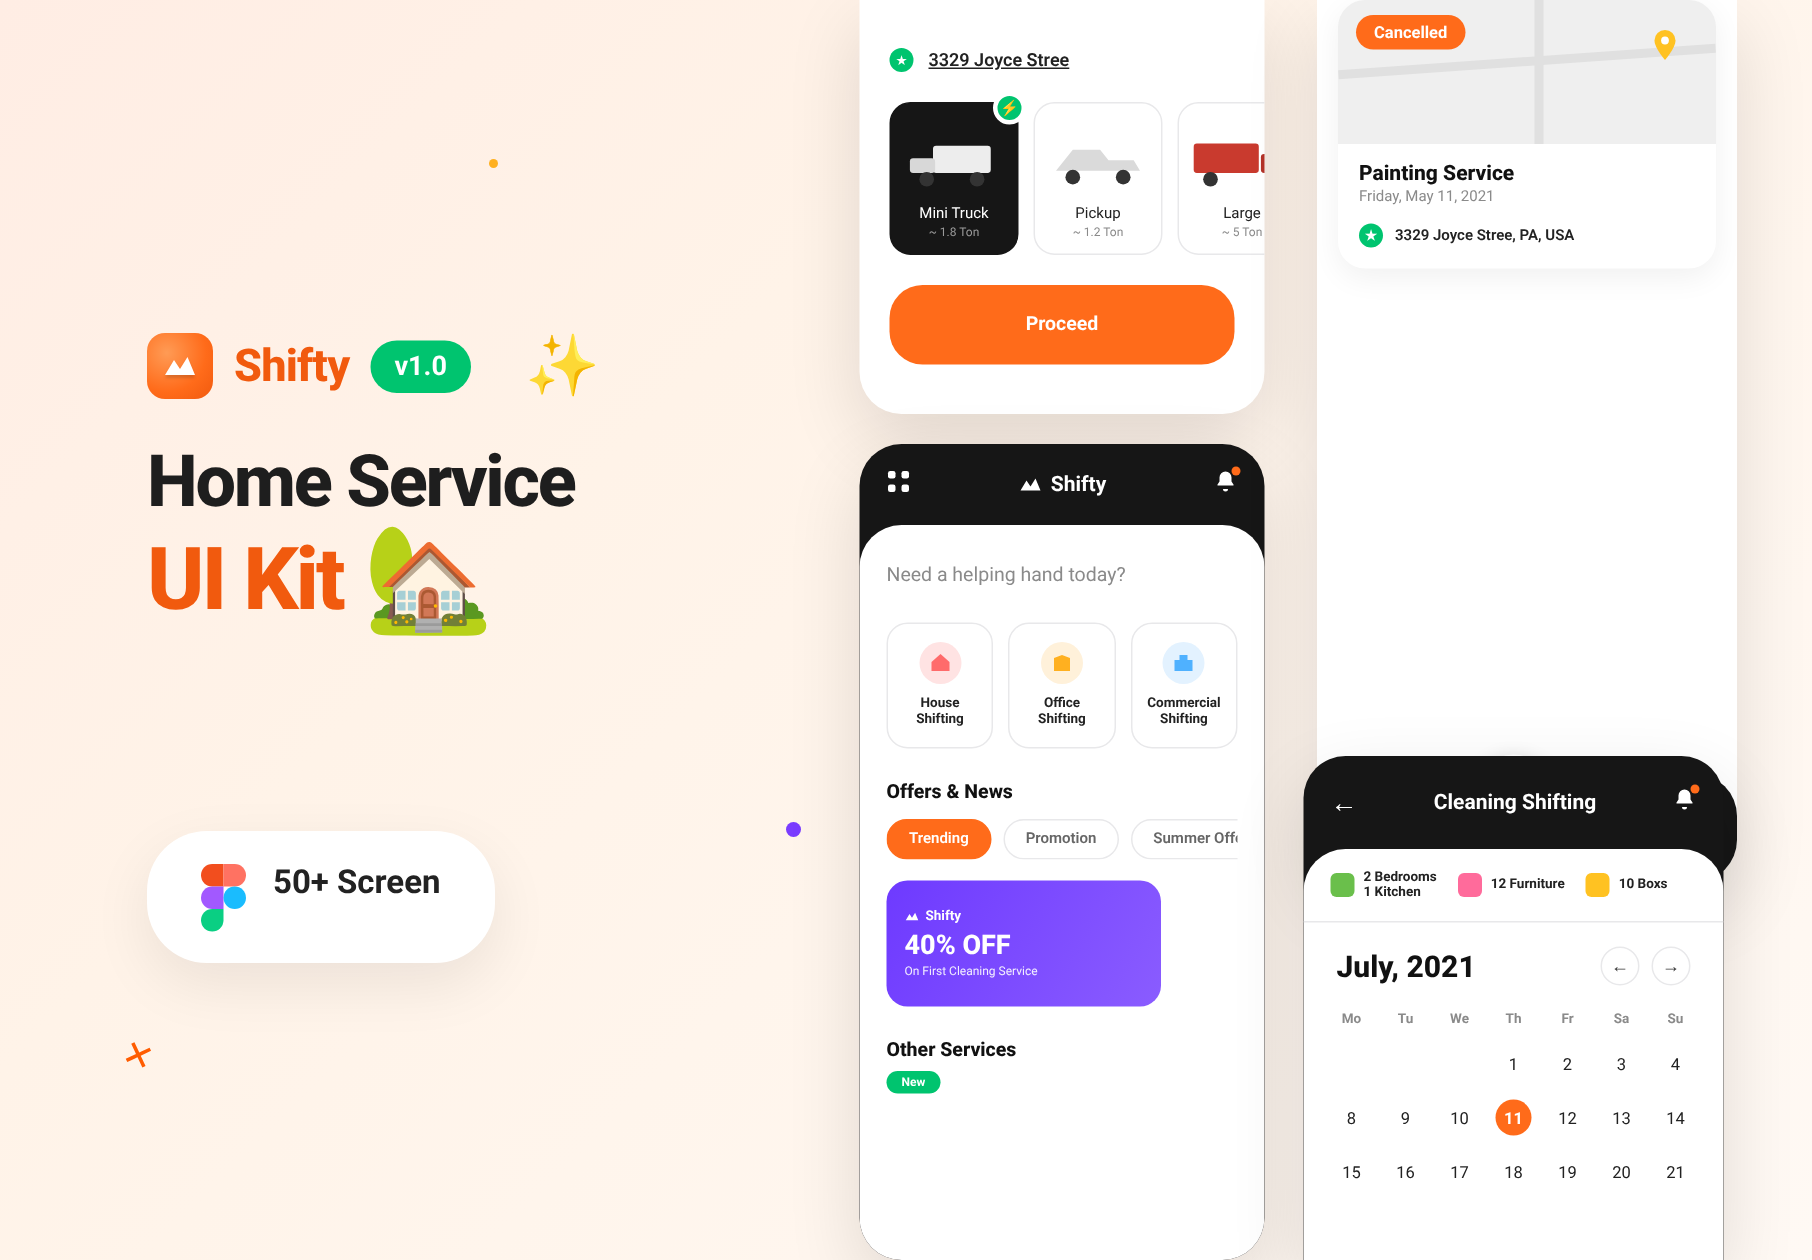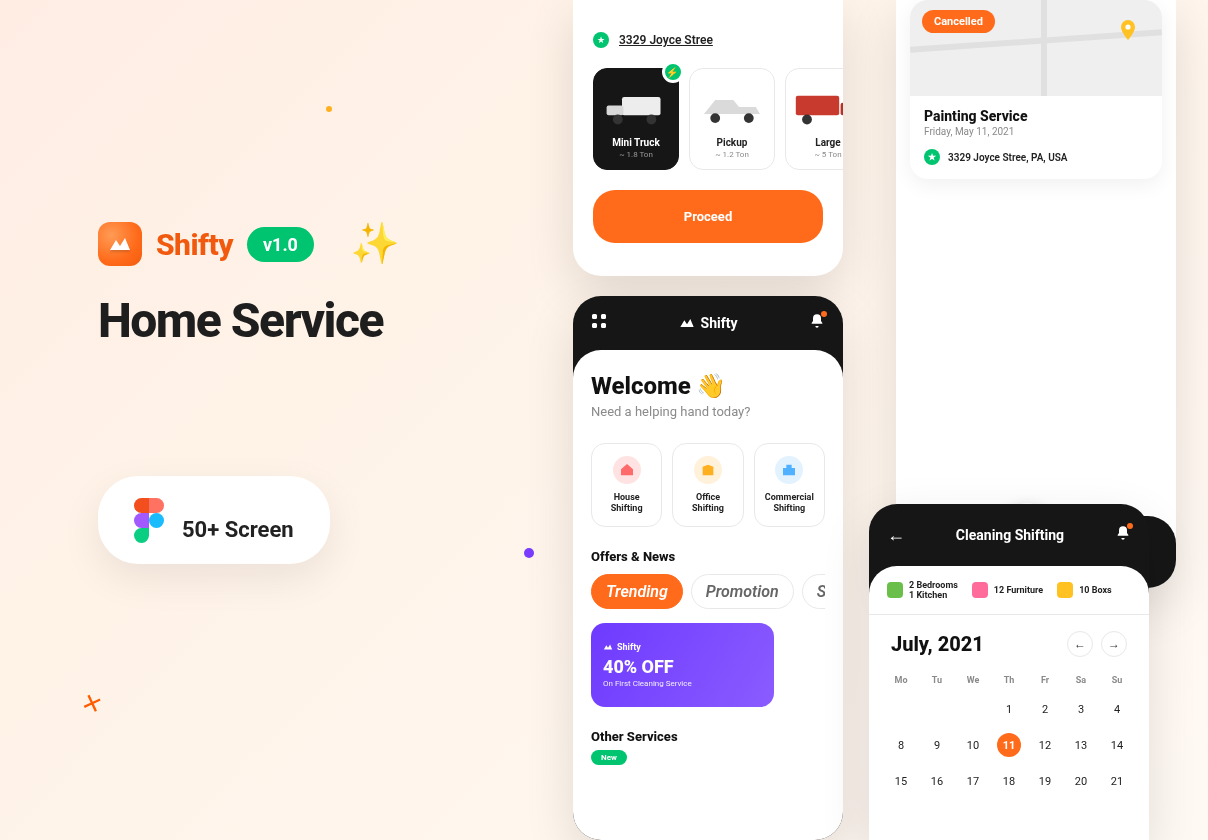--- a/index.html
+++ b/index.html
@@ -24,67 +24,67 @@
   .brand{display:flex;align-items:center;gap:14px;}
   .brand-logo{width:44px;height:44px;border-radius:12px;background:radial-gradient(circle at 30% 30%,#FF9B55,#FF6B1A 60%,#F15A0E);display:flex;align-items:center;justify-content:center;}
   .brand-logo svg{filter:drop-shadow(0 2px 1px rgba(0,0,0,.15));}
   .brand-name{font-size:30px;font-weight:800;color:var(--orange-dark);letter-spacing:-.5px;}
   .badge-version{background:var(--green);color:#fff;font-weight:700;font-size:18px;padding:7px 16px;border-radius:22px;}
   .sparkles{margin-left:22px;font-size:40px;line-height:1;}
   .headline{margin-top:30px;}
   .headline .l1{font-size:48px;font-weight:800;color:#1E1E1E;letter-spacing:-1.5px;line-height:1.05;}
   .headline .l2{font-size:58px;font-weight:800;color:var(--orange-dark);letter-spacing:-2px;line-height:1.05;margin-top:4px;display:flex;align-items:center;gap:14px;}
   .house-emoji{font-size:70px;}
-  .pill{margin-top:130px;background:#fff;border-radius:40px;box-shadow:0 14px 40px rgba(0,0,0,.08);padding:22px 36px;display:inline-flex;align-items:flex-end;gap:18px;}
+  .pill{margin-top:130px;background:#fff;border-radius:40px;box-shadow:0 14px 40px rgba(0,0,0,.08);padding:22px 36px;display:inline-flex;align-items:flex-start;gap:18px;}
   .pill .figma-logo{width:30px;height:44px;position:relative;}
   .figma-logo span{position:absolute;width:15px;height:15px;}
   .pill-text{font-size:22px;font-weight:700;color:#222;}
   
   .phone{position:absolute;background:#fff;border-radius:28px;box-shadow:0 18px 50px rgba(0,0,0,.12);overflow:hidden;}
   
   .phA{left:573px;top:0;width:270px;height:276px;border-top-left-radius:0;border-top-right-radius:0;}
   .phA-inner{padding:8px 20px 20px;}
   .addr{display:flex;align-items:center;gap:10px;margin:24px 0 20px;}
   .addr-pin{width:16px;height:16px;border-radius:50%;background:var(--green);display:flex;align-items:center;justify-content:center;color:#fff;font-size:9px;}
   .addr-text{font-size:12px;color:#222;font-weight:600;text-decoration:underline;}
   .veh-row{display:flex;gap:10px;margin-bottom:20px;}
   .veh{flex:0 0 86px;height:102px;border:1px solid var(--lightgray);border-radius:14px;display:flex;flex-direction:column;align-items:center;justify-content:flex-end;padding:10px 6px 10px;position:relative;}
   .veh.active{background:var(--dark);border-color:var(--dark);}
-  .veh .label{font-size:10px;font-weight:700;color:#222;}
+  .veh .label{font-size:10px;font-weight:400;color:#222;}
   .veh .sub{font-size:8px;color:var(--gray);margin-top:2px;}
   .veh.active .label{color:#fff;}
   .veh.active .sub{color:#9A9A9A;}
   .veh-img{height:40px;width:70px;margin-bottom:8px;}
   .eco-badge{position:absolute;top:-8px;right:-6px;width:22px;height:22px;border-radius:50%;background:var(--green);border:3px solid #fff;display:flex;align-items:center;justify-content:center;color:#fff;font-size:10px;}
   .proceed{width:100%;height:53px;border:none;border-radius:22px;background:var(--orange);color:#fff;font-weight:700;font-size:13px;}
   
   .phB{left:573px;top:296px;width:270px;height:544px;background:var(--dark);}
   .phB-top{height:54px;padding:0 18px;display:flex;align-items:center;justify-content:space-between;}
   .phB-logo{display:flex;align-items:center;gap:6px;color:#fff;font-weight:700;font-size:14px;}
   .phB-body{background:#fff;border-radius:28px 28px 0 0;height:calc(100% - 54px);padding:22px 18px;}
   .welcome{font-size:24px;font-weight:800;color:#111;}
   .welcome-sub{font-size:13px;color:var(--gray);margin-top:4px;}
   .svc-row{display:flex;gap:10px;margin-top:24px;justify-content:center;}
   .svc{flex:1;border:1px solid var(--lightgray);border-radius:14px;height:84px;display:flex;flex-direction:column;align-items:center;justify-content:center;gap:8px;}
   .svc .icon{width:28px;height:28px;border-radius:50%;display:flex;align-items:center;justify-content:center;}
   .svc .lbl{font-size:9px;font-weight:700;text-align:center;line-height:1.2;color:#222;}
   .section-h{font-size:13px;font-weight:800;color:#111;margin-top:22px;}
   .tag-row{display:flex;gap:8px;margin-top:10px;overflow:hidden;}
-  .tag{padding:7px 14px;border-radius:18px;border:1px solid var(--lightgray);font-size:16px;font-weight:600;color:#666;white-space:nowrap;font-style:italic;}
+  .tag{padding:7px 14px;border-radius:18px;border:1px solid var(--lightgray);font-size:10px;font-weight:600;color:#666;white-space:nowrap;}
   .tag.active{background:var(--orange);color:#fff;border-color:var(--orange);}
   .offer-row{display:flex;gap:10px;margin-top:14px;}
   .offer{height:84px;border-radius:14px;padding:12px;color:#fff;display:flex;flex-direction:column;justify-content:center;}
   .offer.o1{flex:0 0 78%;background:linear-gradient(120deg,#6E3AFF,#8A5CFF);}
   .offer.o2{flex:0 0 40%;background:linear-gradient(120deg,#3B6BFF,#5A8CFF);}
   .offer .brand-s{font-size:9px;font-weight:700;display:flex;align-items:center;gap:4px;}
   .offer .big{font-size:18px;font-weight:800;margin-top:4px;}
   .offer .tiny{font-size:8px;margin-top:2px;opacity:.9;}
   .new-chip{display:inline-block;background:var(--green);color:#fff;font-size:8px;font-weight:700;padding:3px 10px;border-radius:10px;margin-top:6px;}
   
-  .phC{left:896px;top:0;width:280px;height:588px;border-top-left-radius:0;border-top-right-radius:0;}
+  .phC{left:878px;top:0;width:280px;height:588px;border-top-left-radius:0;border-top-right-radius:0;}
   .card{margin:16px 14px 0;border-radius:18px;background:#fff;box-shadow:0 6px 20px rgba(0,0,0,.06);overflow:hidden;}
   .map{height:96px;background:var(--mapbg);position:relative;}
   .status-chip{position:absolute;top:10px;left:12px;padding:5px 12px;border-radius:16px;font-size:11px;font-weight:700;color:#fff;}
   .status-cancel{background:var(--orange);}
   .status-done{background:var(--dark);}
   .map-pin{position:absolute;width:24px;height:24px;}
   .card-body{padding:12px 14px 14px;}
   .card-title{font-size:14px;font-weight:800;color:#111;}
   .card-date{font-size:10px;color:var(--gray);margin-top:2px;}
   .card-addr{display:flex;align-items:center;gap:8px;margin-top:12px;font-size:10px;color:#222;font-weight:600;}
@@ -133,20 +133,24 @@
       <svg width="24" height="16" viewBox="0 0 24 16">
           <path d="M2 14 L8 4 L12 10 L17 2 L22 14 Z" fill="#fff"></path>
         </svg>
     </div>
     <span class="brand-name">Shifty</span>
     <span class="badge-version">v1.0</span>
     <span class="sparkles">✨</span>
   </div>
   <div class="headline">
     <div class="l1">Home Service</div>
+    <div class="l2">
+      <span>UI Kit</span>
+      <span class="house-emoji">🏡</span>
+    </div>
   </div>
   <div class="pill">
     <div class="figma-logo">
       <span style="left:0;top:0;border-radius:8px 0 0 8px;background:#F24E1E;"></span>
       <span style="left:15px;top:0;border-radius:0 8px 8px 0;background:#FF7262;"></span>
       <span style="left:0;top:15px;border-radius:8px 0 0 8px;background:#A259FF;"></span>
       <span style="left:15px;top:15px;border-radius:50%;background:#1ABCFE;"></span>
       <span style="left:0;top:30px;border-radius:8px 0 8px 8px;background:#0ACF83;"></span>
     </div>
     <span class="pill-text">50+ Screen</span>
@@ -211,21 +215,20 @@
         </svg>
       <span>Shifty</span>
     </span>
     <span class="bell-dot" style="color:#fff;">
       <svg width="16" height="16" viewBox="0 0 24 24" fill="currentColor">
           <path d="M12 2a6 6 0 00-6 6v4l-2 3v1h16v-1l-2-3V8a6 6 0 00-6-6zm0 20a2.5 2.5 0 002.5-2.5h-5A2.5 2.5 0 0012 22z"></path>
         </svg>
     </span>
   </div>
   <div class="phB-body">
-    <div class="welcome">Welcome 👋</div>
     <div class="welcome-sub">Need a helping hand today?</div>
     <div class="svc-row" id="svc-row">
         <div class="svc">
           <span class="icon" style="background:#FFE3E3;">
             <svg width="16" height="16" viewBox="0 0 24 24" fill="#FF6B6B">
               <path d="M3 11l9-8 9 8v9H3z"></path>
             </svg>
           </span>
           <span class="lbl">House<br>Shifting</span>
         </div>

